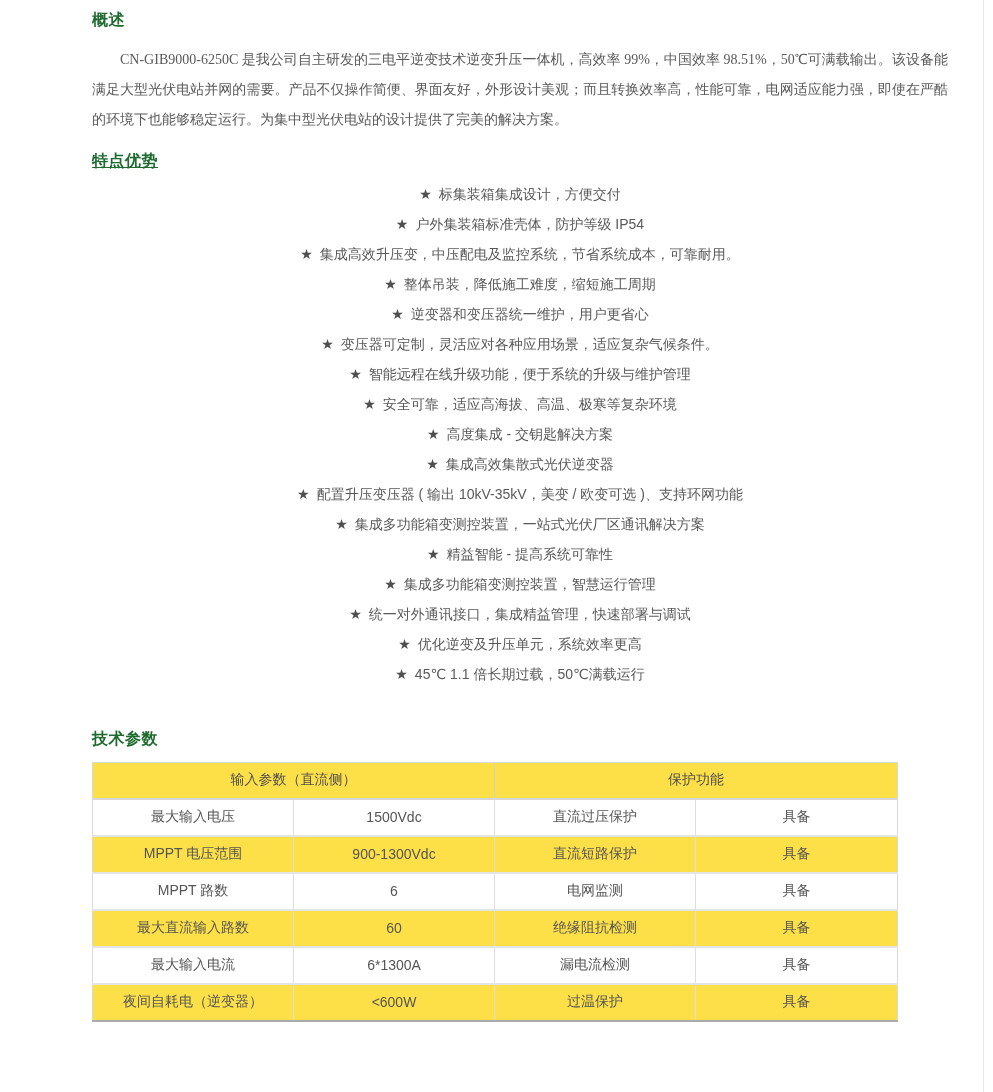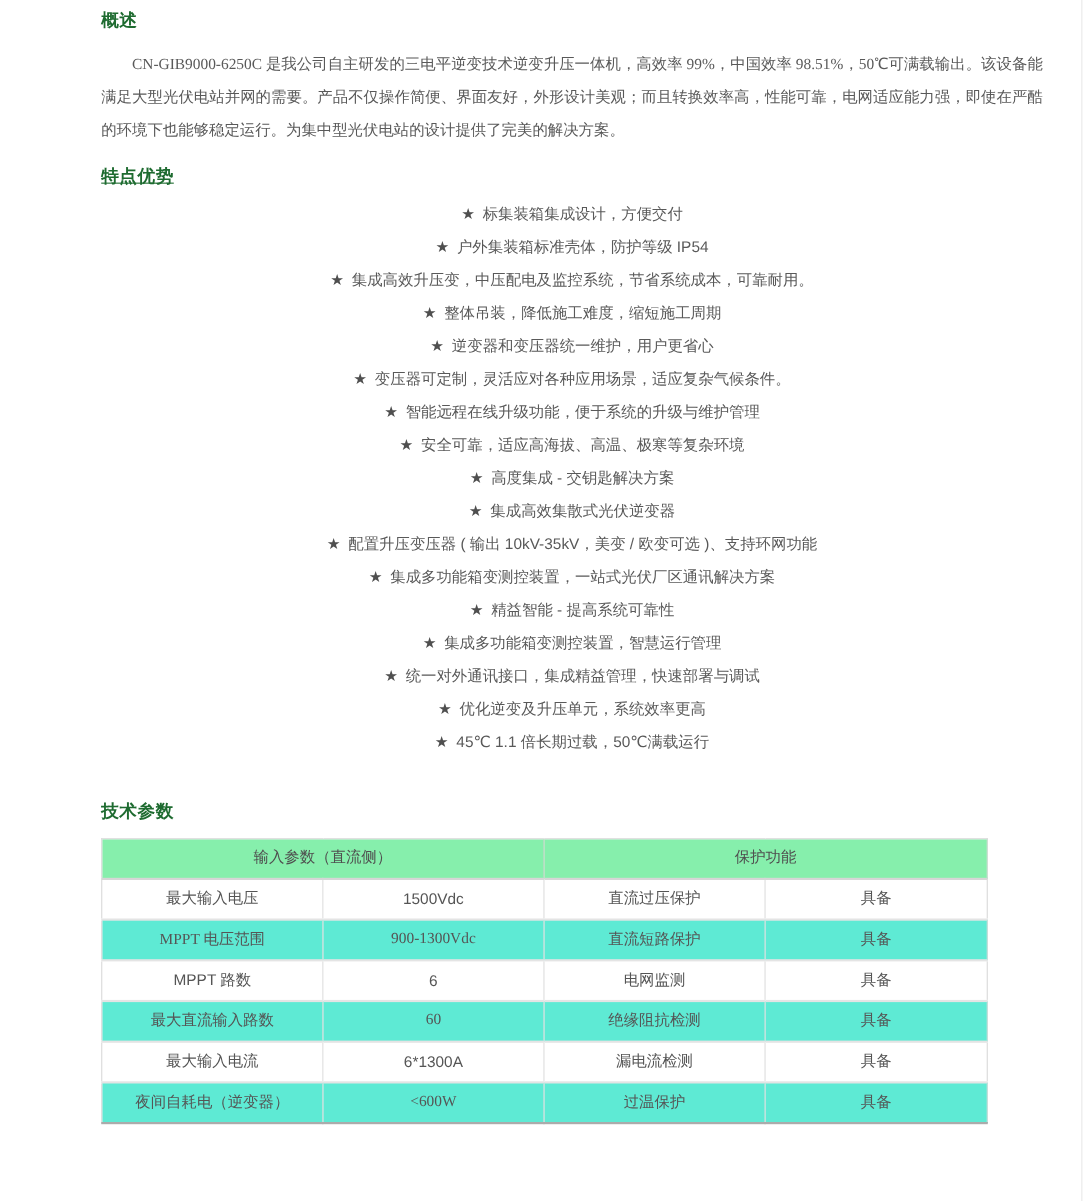--- a/index.html
+++ b/index.html
@@ -47,36 +47,36 @@
     margin-top: 14px;
     width: 805px;
     border-collapse: collapse;
     font-size: 14px; color: #555555;
     table-layout: fixed;
     border: 1px solid #d9d9d9;
     border-bottom: 2px solid #ababab;
   }
   table.specs-table th {
     height: 36px;
-    background: #86efac;
+    background: #fde047;
     font-weight: 400;
     text-align: center;
     color: #4f4f4f;
     border-bottom: 2px solid #d6d6d6;
   }
   table.specs-table th + th { border-left: 1px solid #c9d6ca; }
   table.specs-table td {
     height: 37px;
     text-align: center;
     vertical-align: middle;
     border-left: 1px solid #dedede;
     border-top: 2px solid #e4e4e4;
   }
   table.specs-table td:first-child { border-left: none; }
-  table.specs-table tbody tr.alt td { background: #5eead4; font-family: Liberation Serif, serif; }
+  table.specs-table tbody tr.alt td { background: #fde047; }
 </style>
 </head>
 <body>
 
 <div class="page">
   <div class="page-edge-line"></div>
 
   <div class="content">
 
     <h2 class="sec-heading h-overview">概述</h2>

